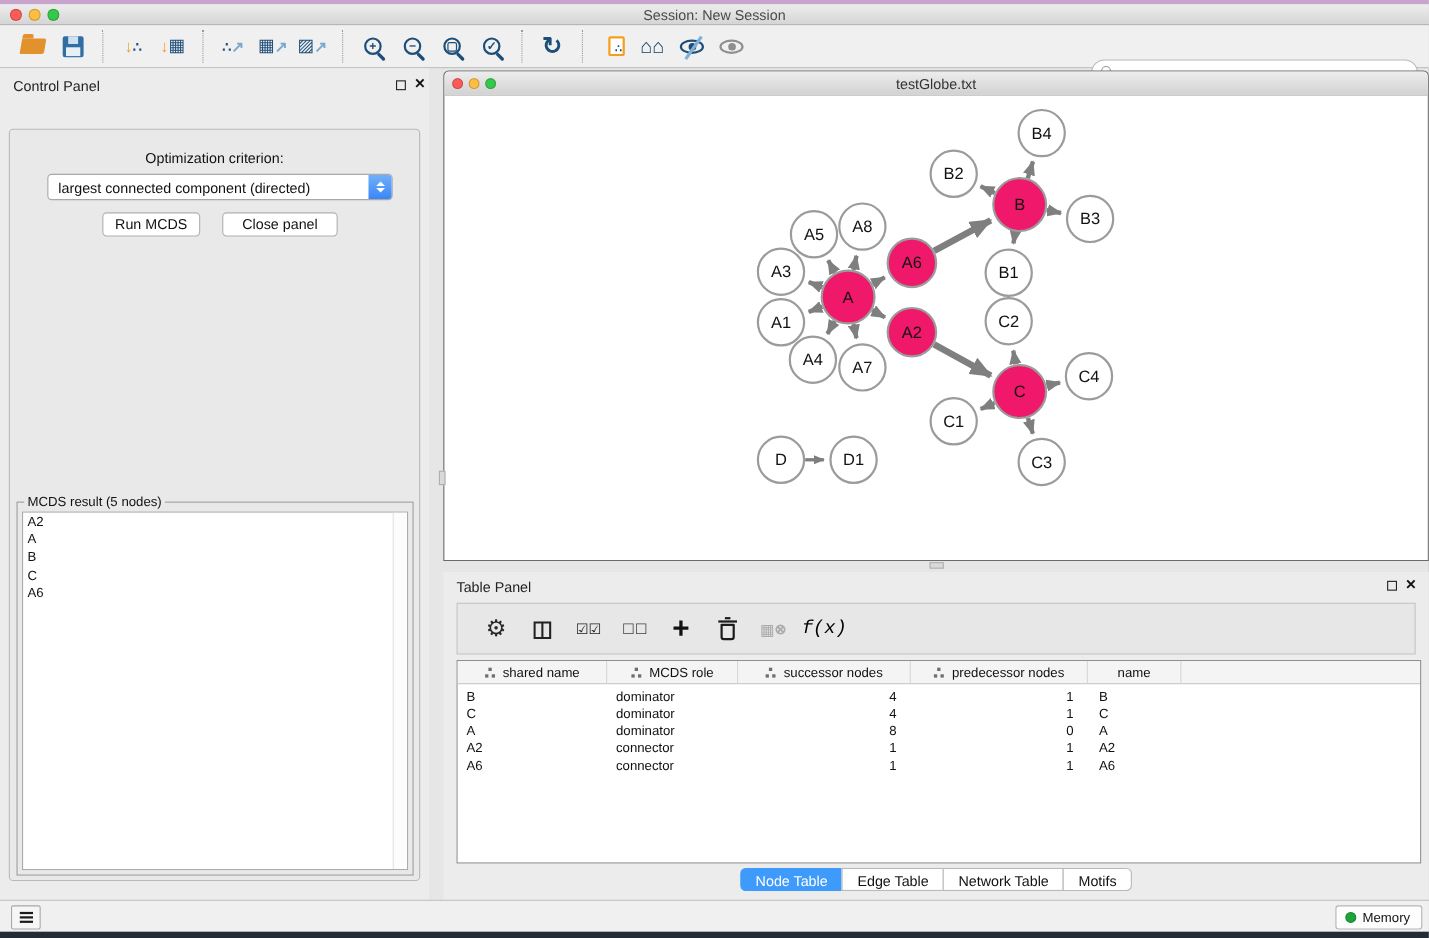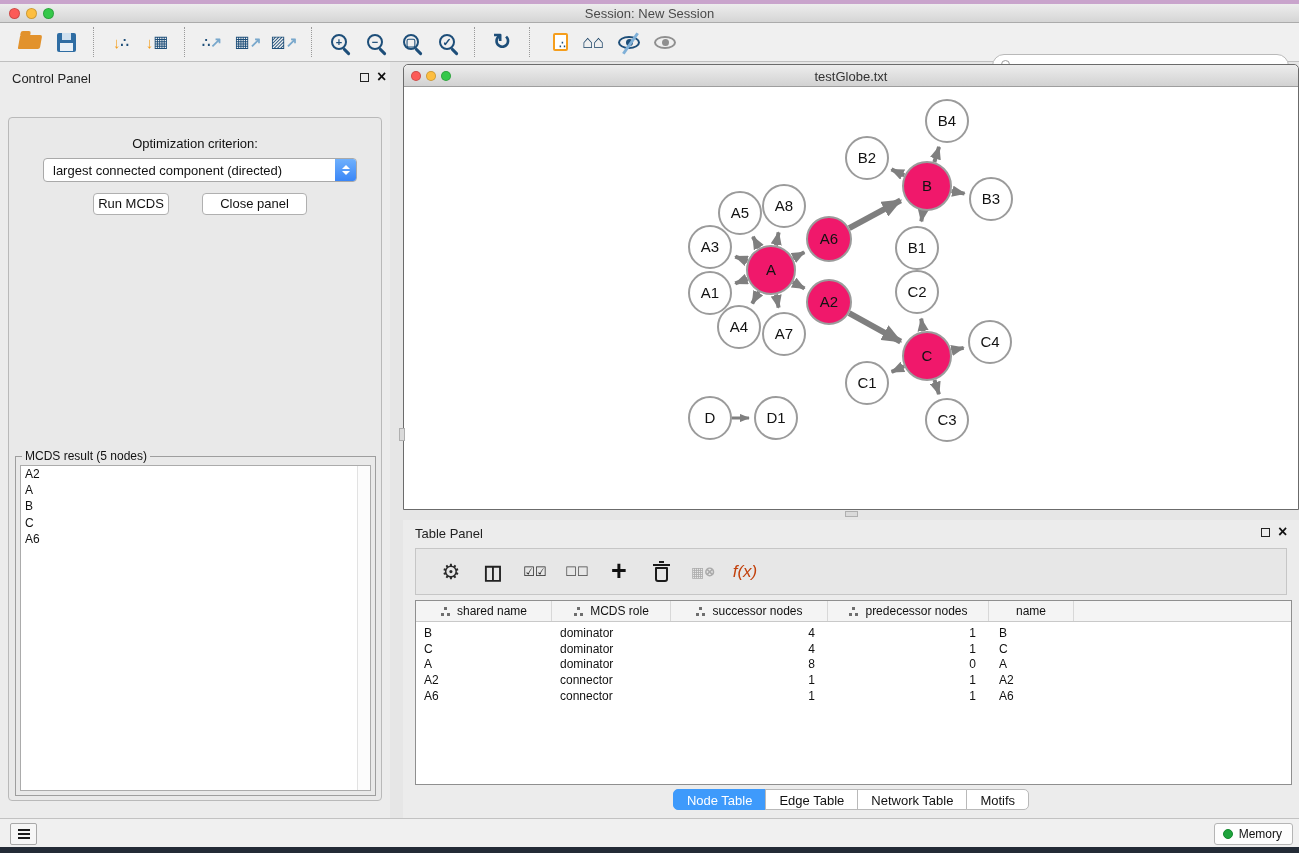--- a/index.html
+++ b/index.html
@@ -46,21 +46,21 @@
   .docs-dots { position:absolute; right:0; bottom:-1px; font-size:10px; font-weight:bold; color:#1D4E79; }
   .icon-eye { position:relative; width:22px; height:13px; border:2px solid; border-radius:50%;
               display:flex; align-items:center; justify-content:center; }
   .eye-pupil { width:7px; height:7px; border-radius:50%; }
   .icon-eye.slash::after { content:''; position:absolute; left:9px; top:-7px; width:3px; height:25px;
               background:#7FB0D8; transform:rotate(35deg); }
   .icon-trash { width:13px; height:15px; border:2px solid #1b1b1b; border-radius:1px 1px 3px 3px;
               position:relative; margin-top:5px; }
   .icon-trash::before { content:''; position:absolute; top:-5px; left:-4px; width:17px; height:2.5px; background:#1b1b1b; }
   .icon-trash::after  { content:''; position:absolute; top:-8px; left:2px; width:5px; height:2.5px; background:#1b1b1b; }
-  .icon-fx { font-family:Liberation Sans, sans-serif; font-style:italic; color:#c2410c; font-size:17px; }
+  .icon-fx { font-family:Liberation Mono, monospace; font-style:italic; color:#000000; font-size:17px; }
 
   .search-wrap { position:absolute; right:10px; top:31px; width:297px; height:25px; }
   .search-input { width:100%; height:100%; border:1px solid #B9B9B9; border-radius:12px; background:#fff;
                   padding-left:28px; font-size:12px; outline:none; font-family:"Liberation Sans",sans-serif; }
   .search-mag { position:absolute; left:9px; top:6px; width:9px; height:9px; border:1.5px solid #9B9B9B;
                 border-radius:50%; }
   .search-mag::after { content:''; position:absolute; right:-4px; bottom:-3px; width:5px; height:1.5px;
                 background:#9B9B9B; transform:rotate(45deg); }
 
   
@@ -84,21 +84,21 @@
   .dropdown { position:absolute; left:34px; top:40px; width:314px; height:24px; background:#fff;
               border:1px solid #A9A9A9; border-radius:4px; }
   .dd-value { position:absolute; left:9px; top:4px; font-size:13px; color:#111; }
   .dd-caret { position:absolute; right:0px; top:0px; bottom:0px; width:21px;
               background:linear-gradient(#6FB0FC,#3A86F7); border-radius:0 3px 3px 0;
               display:flex; flex-direction:column; align-items:center; justify-content:center; gap:2px; }
   .dd-caret i { width:0; height:0; border-left:4px solid transparent; border-right:4px solid transparent; }
   .dd-up { border-bottom:4px solid #fff; } .dd-down { border-top:4px solid #fff; }
   .btn { position:absolute; background:#FFF; border:1px solid #B0B0B0; border-radius:4px;
          font-size:13px; color:#111; height:22px; line-height:20px; text-align:center; }
-  .btn-run { left:84px; top:75px; width:76px; }
+  .btn-run { left:84px; top:75px; width:89px; }
   .btn-close { left:193px; top:75px; width:105px; }
   .group { position:absolute; left:6px; top:338px; width:361px; height:340px; border:1px solid #9E9E9E; }
   .legend { position:absolute; top:-8px; left:6px; background:#E9E9E9; padding:0 3px; font-size:12px; color:#111; }
   .mcds-list { position:absolute; top:8px; left:4px; right:4px; bottom:4px; background:#fff;
                border:1px solid #ABABAB; overflow:hidden; }
   .scroll-track { position:absolute; top:0; right:0; bottom:0; width:13px; background:#FCFCFC;
                border-left:1px solid #E2E2E2; }
   .mcds-item { font-size:12px; line-height:16.2px; padding-left:4px; color:#111; }
 
   

